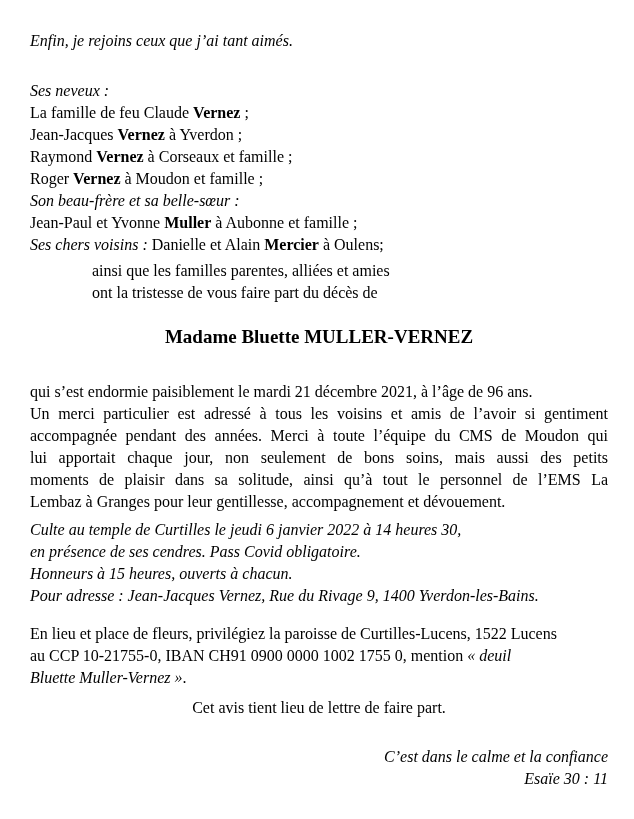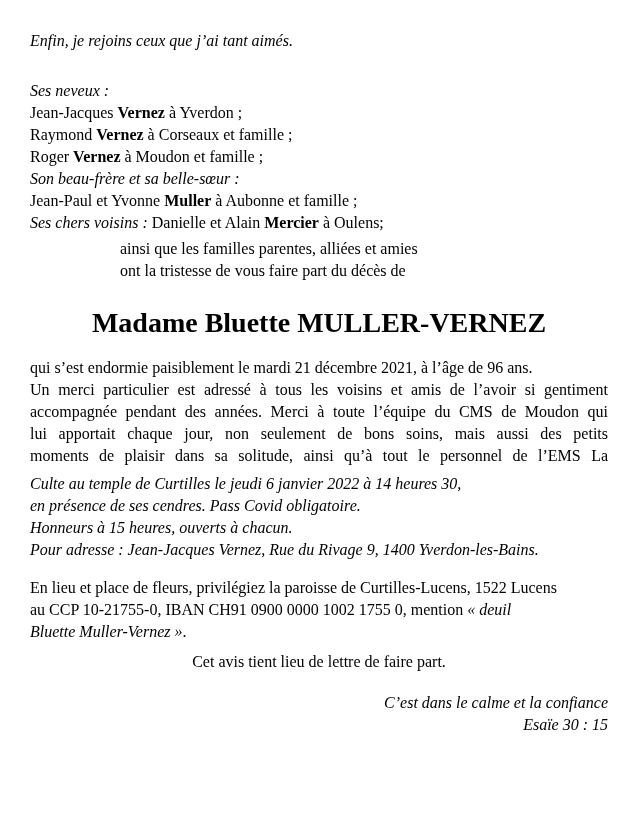--- a/index.html
+++ b/index.html
@@ -26,58 +26,59 @@
   .epigraph {
     margin-top: 30px;
     text-align: left;
     font-style: italic;
   }
   .family { margin-top: 28px; }
   .it { font-style: italic; }
   b { font-weight: bold; }
   .intro {
     margin-top: 4px;
-    margin-left: 90px;
+    margin-left: 62px;
   }
   .name-heading {
-    margin-top: 28px;
+    margin-top: 20px;
     text-align: center;
     font-weight: bold;
-    font-size: 28px;
+    font-size: 19px;
     line-height: 26px;
   }
-  .opening { margin-top: 21px; }
+  .opening { margin-top: 31px; }
   .thanks .jline {
     text-align: justify;
     text-align-last: justify;
   }
   .thanks .jline.last {
     text-align-last: auto;
   }
   .ceremony { margin-top: 6px; font-style: italic; }
   .donation { margin-top: 16px; }
   .closing {
     margin-top: 8px;
     text-align: center;
   }
   .verse {
-    margin-top: 19px;
+    margin-top: 27px;
     text-align: right;
     font-style: italic;
   }
 </style>
 </head>
 <body>
 
 <div class="page">
 
   <div class="epigraph">Enfin, je rejoins ceux que j’ai tant aimés.</div>
 
   <div class="family">
     <div><span class="it">Ses neveux :</span><span></span><b></b><span></span></div>
+    <div><span class="it"></span><span>La famille de feu Claude </span><b>Vernez</b><span> ;</span></div>
     <div><span class="it"></span><span>Jean-Jacques </span><b>Vernez</b><span> à Yverdon ;</span></div>
     <div><span class="it"></span><span>Raymond </span><b>Vernez</b><span> à Corseaux et famille ;</span></div>
     <div><span class="it"></span><span>Roger </span><b>Vernez</b><span> à Moudon et famille ;</span></div>
     <div><span class="it">Son beau-frère et sa belle-sœur :</span><span></span><b></b><span></span></div>
     <div><span class="it"></span><span>Jean-Paul et Yvonne </span><b>Muller</b><span> à Aubonne et famille ;</span></div>
     <div><span class="it">Ses chers voisins : </span><span>Danielle et Alain </span><b>Mercier</b><span> à Oulens;</span></div>
   </div>
 
   <div class="intro">
     <div>ainsi que les familles parentes, alliées et amies</div>
@@ -86,35 +87,36 @@
 
   <div class="name-heading">Madame Bluette MULLER-VERNEZ</div>
 
   <div class="opening">qui s’est endormie paisiblement le mardi 21 décembre 2021, à l’âge de 96 ans.</div>
 
   <div class="thanks">
     <div class="jline">Un merci particulier est adressé à tous les voisins et amis de l’avoir si gentiment</div>
     <div class="jline">accompagnée pendant des années. Merci à toute l’équipe du CMS de Moudon qui</div>
     <div class="jline">lui apportait chaque jour, non seulement de bons soins, mais aussi des petits</div>
     <div class="jline">moments de plaisir dans sa solitude, ainsi qu’à tout le personnel de l’EMS La</div>
+    <div class="jline last">Lembaz à Granges pour leur gentillesse, accompagnement et dévouement.</div>
   </div>
 
   <div class="ceremony">
     <div>Culte au temple de Curtilles le jeudi 6 janvier 2022 à 14 heures 30,</div>
     <div>en présence de ses cendres. Pass Covid obligatoire.</div>
     <div>Honneurs à 15 heures, ouverts à chacun.</div>
     <div>Pour adresse : Jean-Jacques Vernez, Rue du Rivage 9, 1400 Yverdon-les-Bains.</div>
   </div>
 
   <div class="donation">
     <div><span>En lieu et place de fleurs, privilégiez la paroisse de Curtilles-Lucens, 1522 Lucens</span><span class="it"></span><span></span></div>
     <div><span>au CCP 10-21755-0, IBAN CH91 0900 0000 1002 1755 0, mention </span><span class="it">« deuil</span><span></span></div>
     <div><span></span><span class="it">Bluette Muller-Vernez »</span><span>.</span></div>
   </div>
 
   <div class="closing">Cet avis tient lieu de lettre de faire part.</div>
 
   <div class="verse">
     <div>C’est dans le calme et la confiance</div>
-    <div>Esaïe 30 : 15</div>
+    <div>Esaïe 30 : 11</div>
   </div>
 
 </div>
 
 </body></html>

